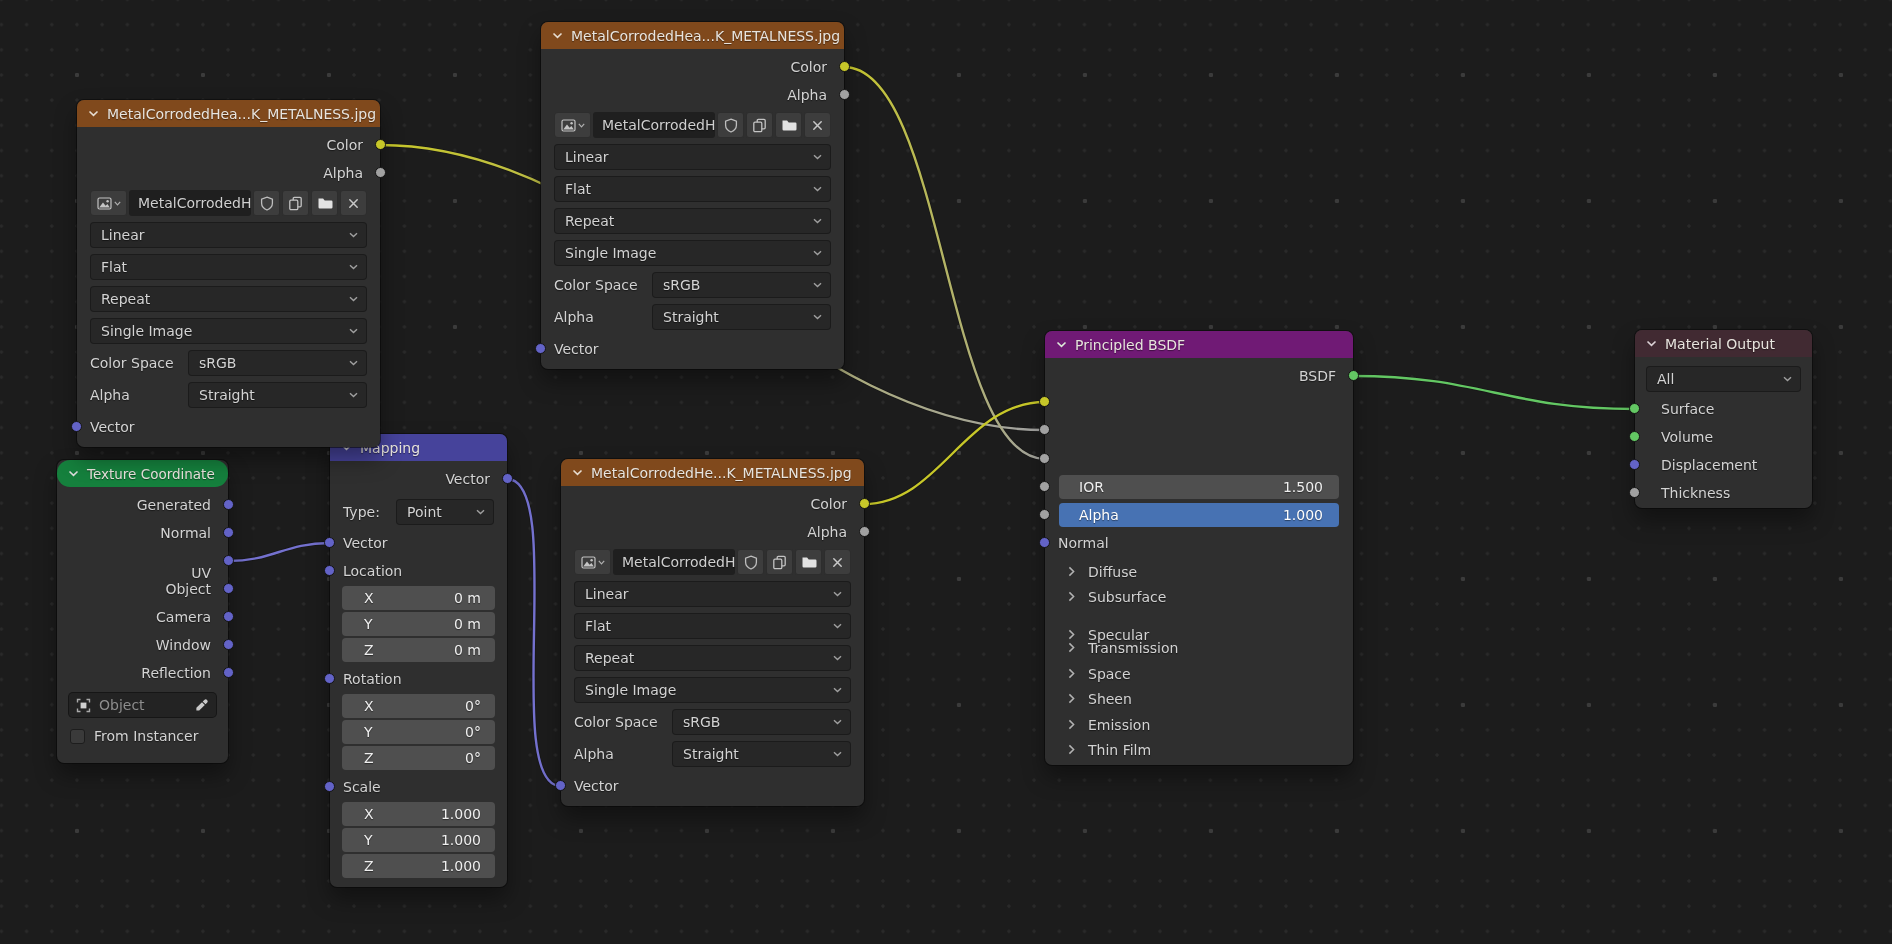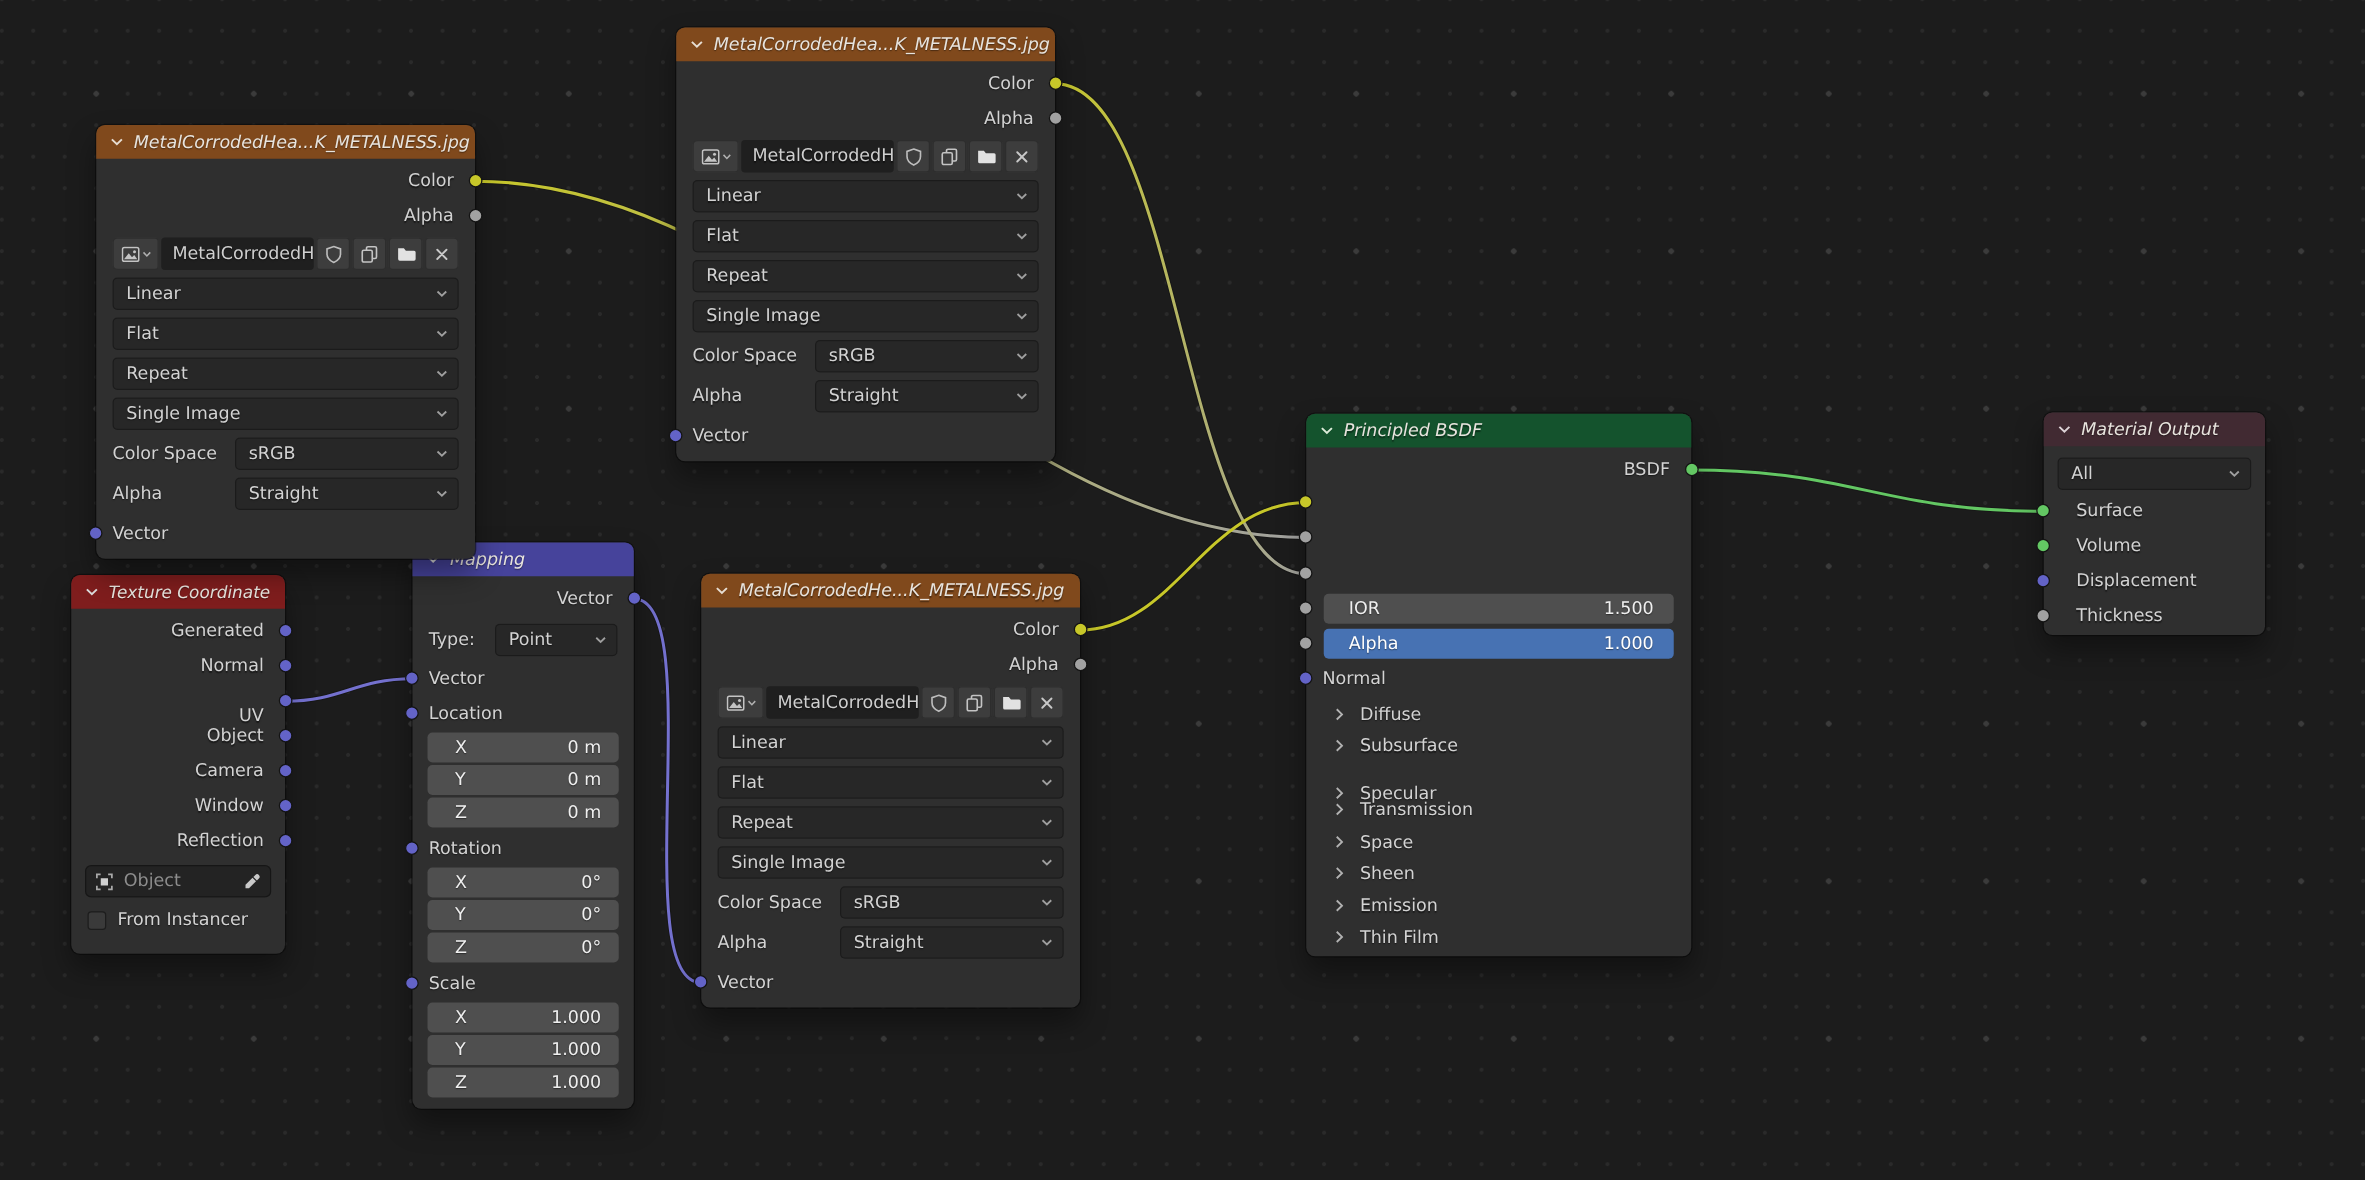--- a/index.html
+++ b/index.html
@@ -12,25 +12,25 @@
     background-size:126px 126px, 25.2px 25.2px;
     background-position:14px 12px, 14px 12px;
     font-family:"DejaVu Sans", sans-serif;
     -webkit-font-smoothing:antialiased;
   }
   #wires{position:absolute;left:0;top:0;z-index:1;}
   .node{position:absolute;background:#2f2f2f;border-radius:7px;z-index:2;
     box-shadow:0 12px 22px rgba(0,0,0,.38), 0 0 0 1px rgba(10,10,10,.55);}
   .hdr{position:absolute;top:0;left:0;right:0;height:27px;border-radius:7px 7px 0 0;
     display:flex;align-items:center;gap:8px;padding:0 11px;font-size:14px;color:#e8e4de;
-    text-shadow:0 1px 1px rgba(0,0,0,.45);font-style:italic;}
+    text-shadow:0 1px 1px rgba(0,0,0,.45);}
   .hdr-tex{background:#80491c;}
   .hdr-vec{background:#46439b;}
-  .hdr-in{background:#7f1d1d;}
-  .hdr-shader{background:#14532d;}
+  .hdr-in{background:#15803d;border-radius:13px;}
+  .hdr-shader{background:#701a75;}
   .hdr-out{background:#412a32;}
   .row{position:absolute;left:13px;right:13px;height:26px;display:flex;align-items:center;
     font-size:14px;color:#d3d3d3;text-shadow:0 1px 1px rgba(0,0,0,.5);}
   .row.r{justify-content:flex-end;}
   .dd{position:absolute;height:26px;background:#272727;border-radius:4px;
     display:flex;align-items:center;justify-content:space-between;
     padding:0 9px 0 11px;font-size:14px;color:#d3d3d3;
     box-shadow:inset 0 0 0 1px rgba(0,0,0,.3);text-shadow:0 1px 1px rgba(0,0,0,.5);}
   .nf{position:absolute;height:24px;background:#4f4f4f;border-radius:4px;
     display:flex;align-items:center;justify-content:space-between;

